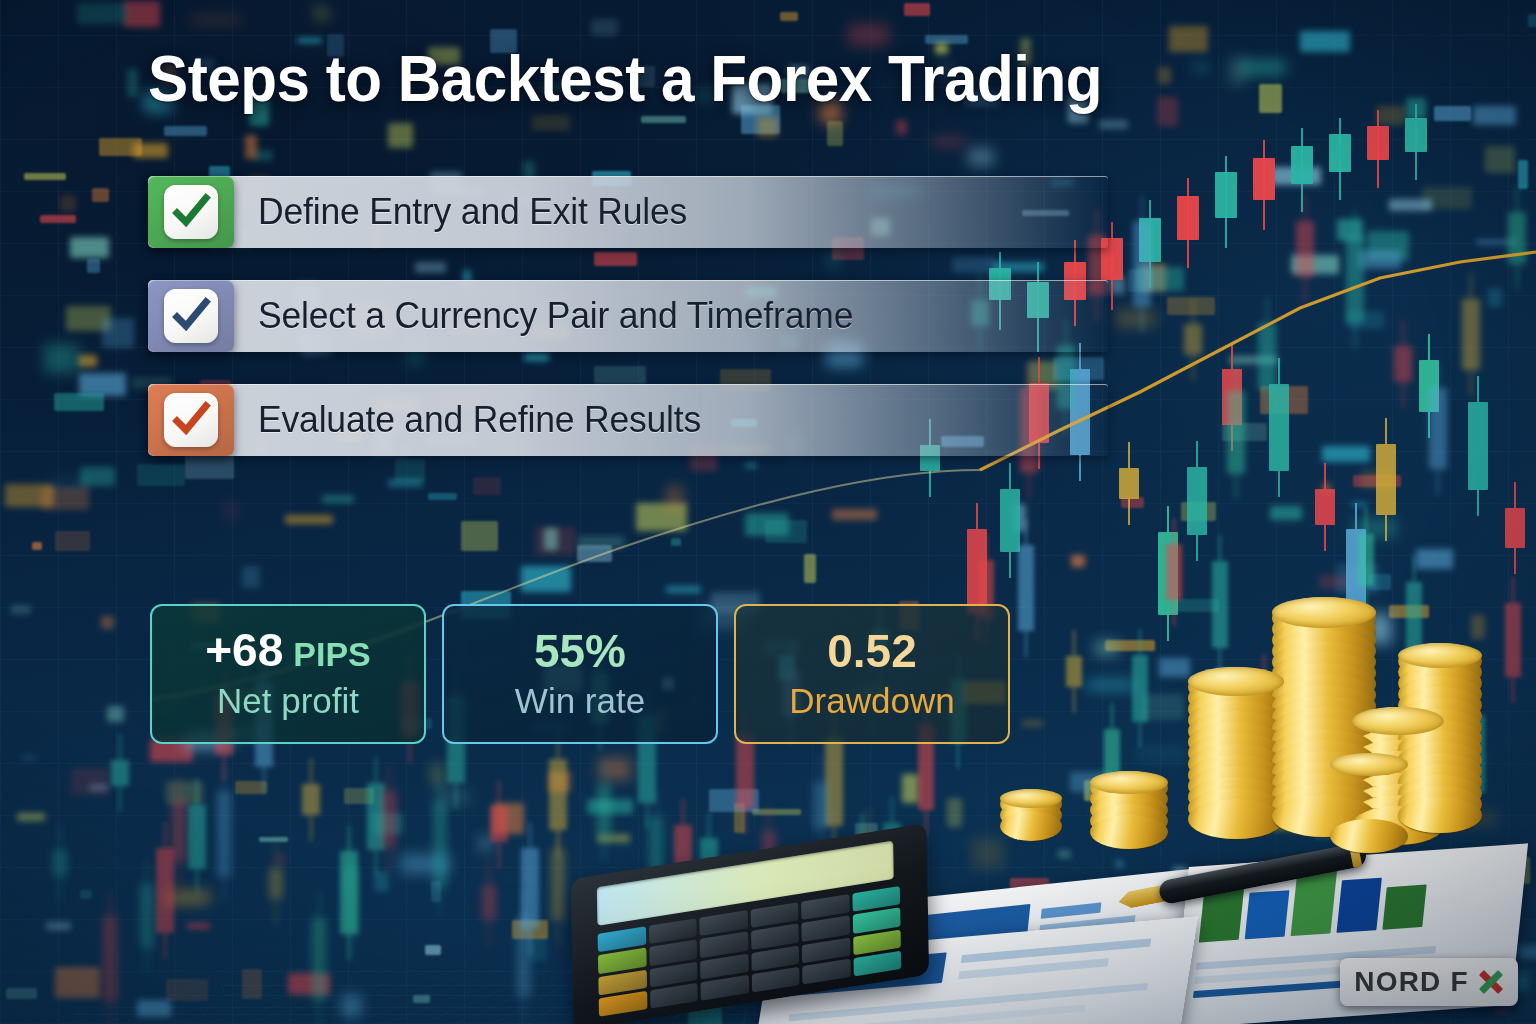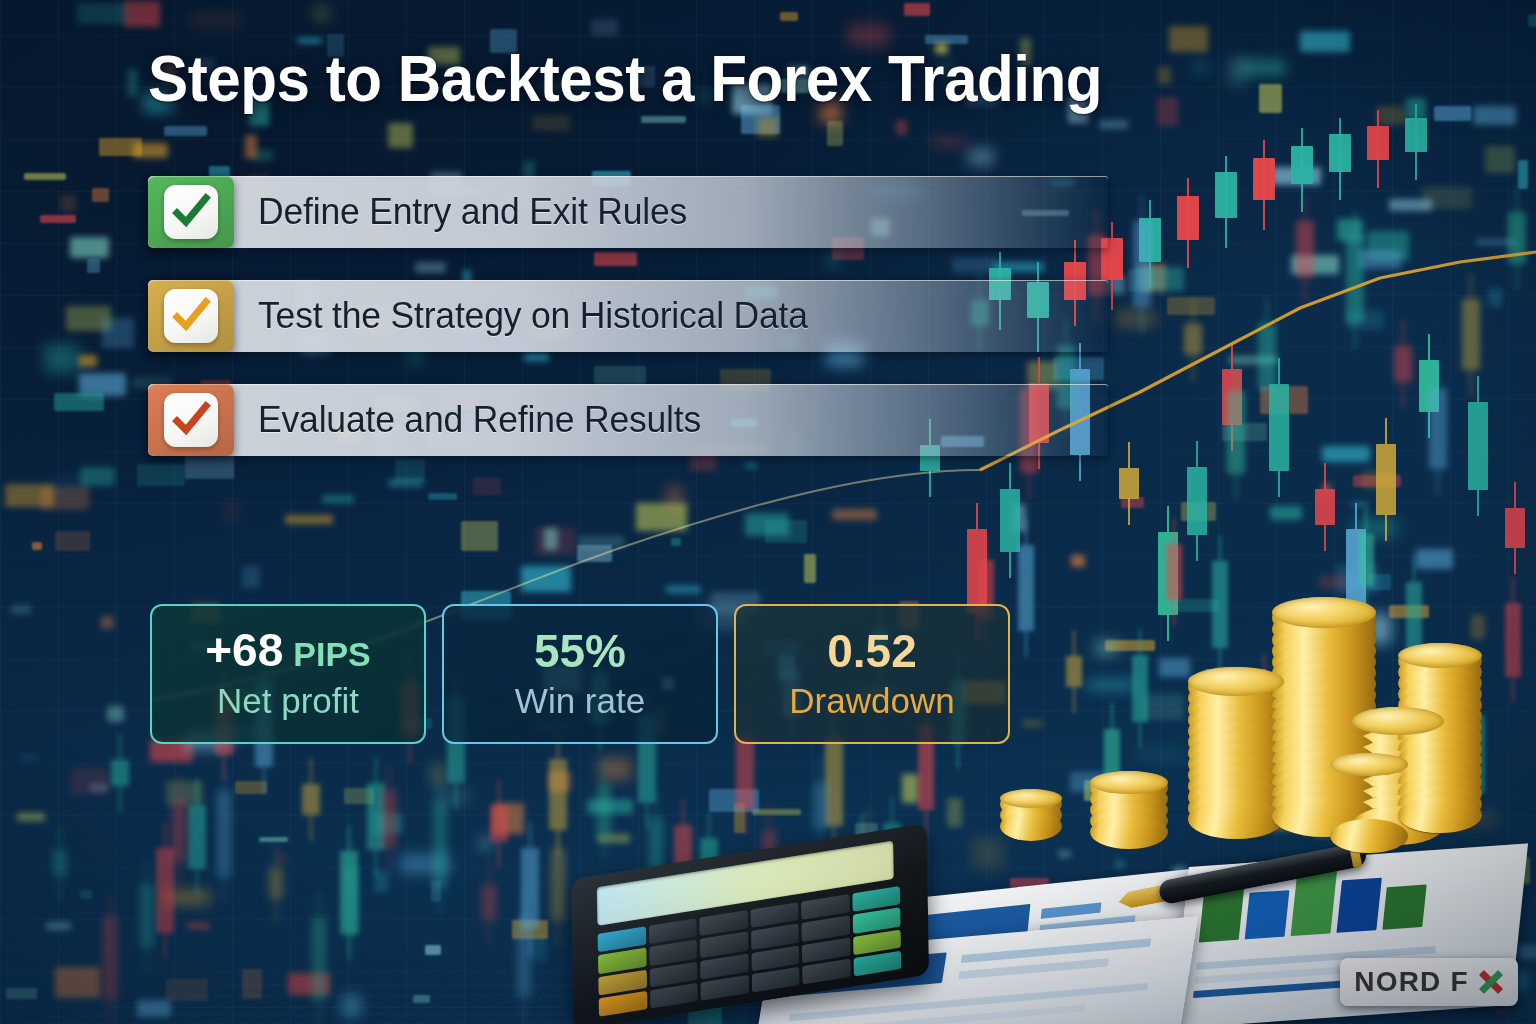--- a/index.html
+++ b/index.html
@@ -1095,28 +1095,28 @@
           <div class="inner">
             <svg width="40" height="40" viewBox="0 0 40 40">
               <path d="M6 21 L15 30 L35 6" fill="none" stroke="#1b7a34" stroke-width="7" stroke-linecap="square" stroke-linejoin="miter"></path>
             </svg>
           </div>
         </div>
         <div class="label">Define Entry and Exit Rules</div>
       </div>
       <div class="row">
         <div class="bar"></div>
-        <div class="tile" style="background:linear-gradient(150deg,#d7af4e,#b09040)">
+        <div class="tile" style="background:linear-gradient(150deg,#8d97c4,#747ca1)">
           <div class="inner">
             <svg width="40" height="40" viewBox="0 0 40 40">
-              <path d="M6 21 L15 30 L35 6" fill="none" stroke="#e8a020" stroke-width="7" stroke-linecap="square" stroke-linejoin="miter"></path>
+              <path d="M6 21 L15 30 L35 6" fill="none" stroke="#2c4a72" stroke-width="7" stroke-linecap="square" stroke-linejoin="miter"></path>
             </svg>
           </div>
         </div>
-        <div class="label">Test the Strategy on Historical Data</div>
+        <div class="label">Select a Currency Pair and Timeframe</div>
       </div>
       <div class="row">
         <div class="bar"></div>
         <div class="tile" style="background:linear-gradient(150deg,#de7e54,#b66745)">
           <div class="inner">
             <svg width="40" height="40" viewBox="0 0 40 40">
               <path d="M6 21 L15 30 L35 6" fill="none" stroke="#c8441e" stroke-width="7" stroke-linecap="square" stroke-linejoin="miter"></path>
             </svg>
           </div>
         </div>

